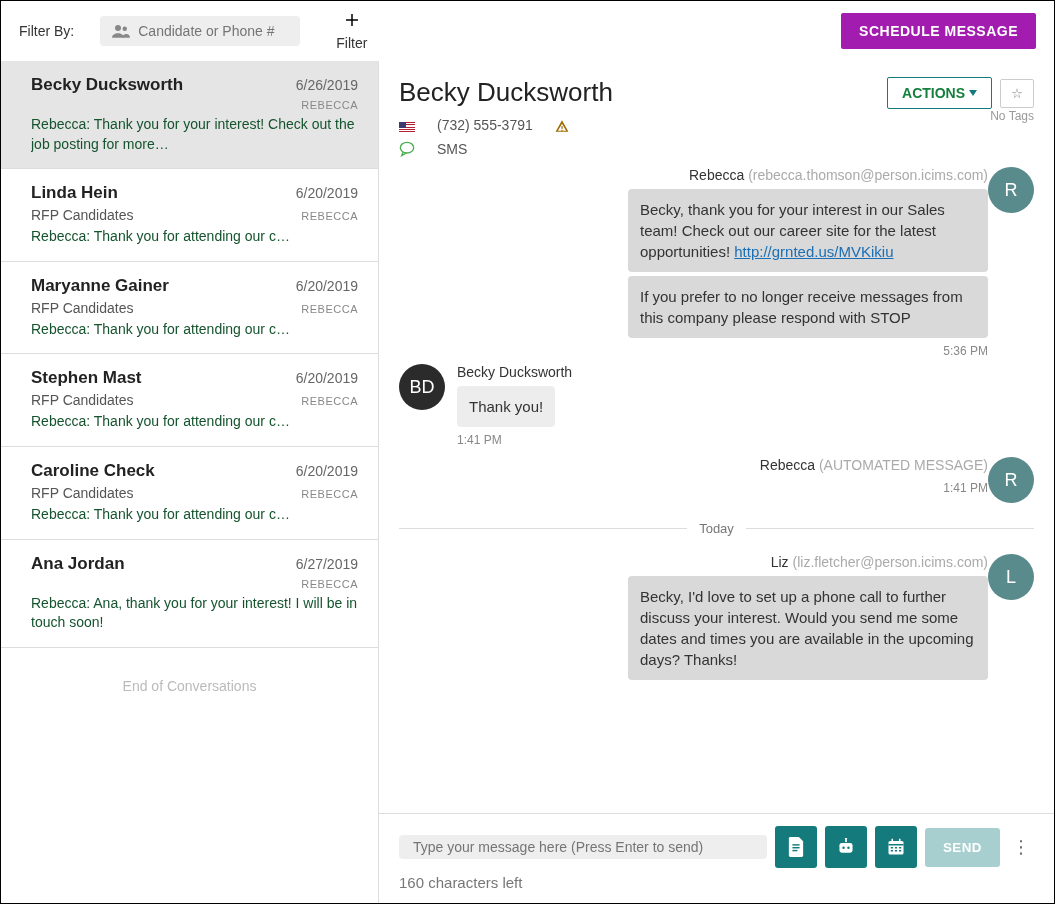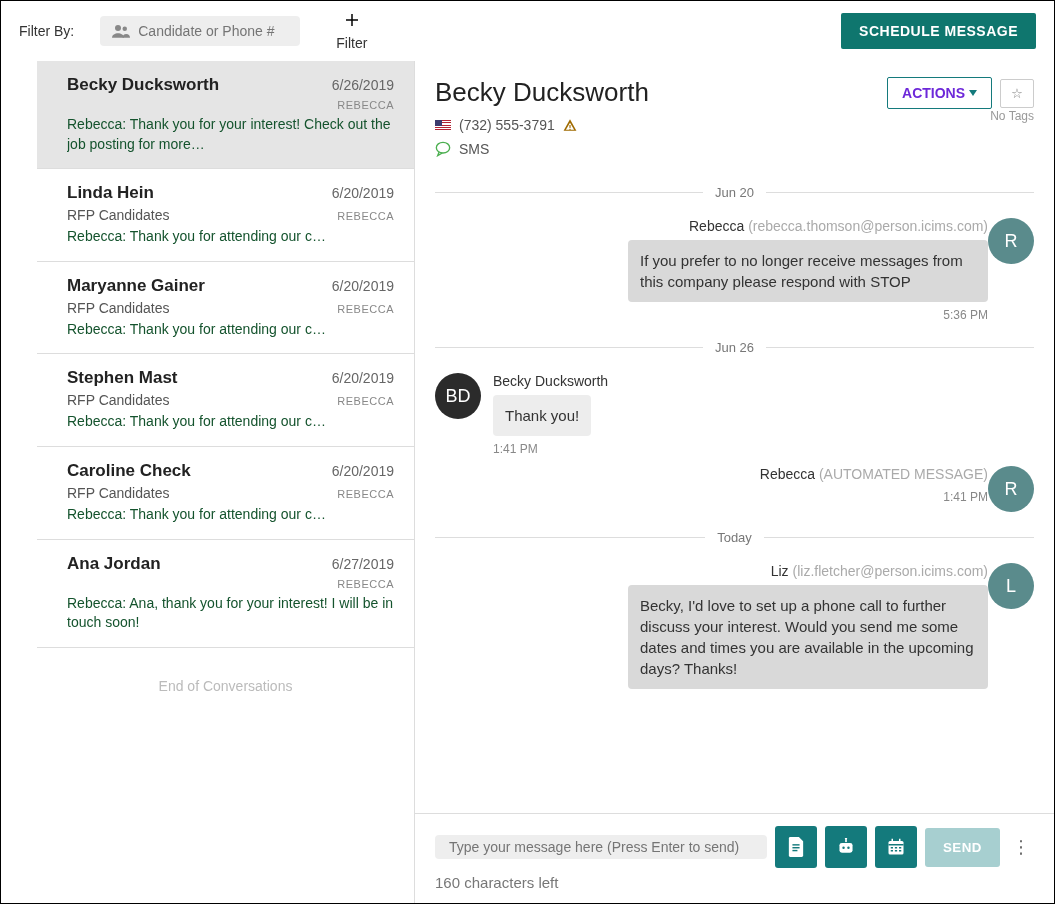--- a/index.html
+++ b/index.html
@@ -6,23 +6,23 @@
   body { font-family: -apple-system, BlinkMacSystemFont, "Segoe UI", Arial, sans-serif; color: #333; background: #fff; }
   .app { display: flex; flex-direction: column; width: 1055px; height: 904px; border: 1px solid #000; overflow: hidden; }
 
   
   .topbar { display: flex; align-items: center; padding: 10px 18px; gap: 16px; }
   .filter-label { font-size: 14px; color: #333; margin-right: 10px; }
   .search-box { background: #eee; border-radius: 4px; padding: 7px 12px; display: flex; align-items: center; gap: 8px; min-width: 200px; }
   .search-box input { border: none; background: transparent; outline: none; font-size: 14px; color: #a21caf; width: 150px; }
   .filter-btn { display: flex; align-items: center; gap: 6px; font-size: 14px; cursor: pointer; color: #333; margin-left: 20px; flex-direction: column; }
   .spacer { flex: 1; }
-  .schedule-btn { background: #0f766e; color: #fff; border: none; padding: 10px 18px; font-size: 14px; font-weight: 600; letter-spacing: 0.5px; border-radius: 2px; cursor: pointer; }
-
-  .main { display: flex; flex: 1; overflow: hidden; margin-left: 36px; }
+  .schedule-btn { background: #a21caf; color: #fff; border: none; padding: 10px 18px; font-size: 14px; font-weight: 600; letter-spacing: 0.5px; border-radius: 2px; cursor: pointer; }
+
+  .main { display: flex; flex: 1; overflow: hidden; }
 
   
   .sidebar { width: 378px; border-right: 1px solid #ddd; overflow-y: auto; }
   .conv { border-bottom: 1px solid #ddd; padding: 14px 20px 14px 30px; cursor: pointer; }
   .conv.selected { background: #e5e5e5; }
   .conv .row1 { display: flex; justify-content: space-between; align-items: baseline; }
   .conv .name { font-weight: 700; font-size: 17px; color: #222; }
   .conv .date { font-size: 14px; color: #666; }
   .conv .row2 { display: flex; justify-content: space-between; align-items: baseline; margin-top: 4px; }
   .conv .tag { font-size: 14px; color: #555; }
@@ -30,23 +30,23 @@
   .conv .preview { font-size: 14px; color: #14532d; margin-top: 4px; line-height: 1.4; overflow: hidden; text-overflow: ellipsis; display: -webkit-box; -webkit-line-clamp: 2; -webkit-box-orient: vertical; }
   .conv .preview.oneline { -webkit-line-clamp: 1; white-space: nowrap; display: block; }
   .end-conv { text-align: center; color: #bbb; font-size: 14px; padding: 30px 0; }
 
   
   .content { flex: 1; display: flex; flex-direction: column; overflow: hidden; }
   .header { padding: 16px 20px 10px 20px; }
   .header .titlebar { display: flex; justify-content: space-between; align-items: flex-start; }
   .header h1 { font-size: 26px; font-weight: 400; color: #222; }
   .header-actions { display: flex; align-items: center; gap: 8px; }
-  .actions-btn { border: 1px solid #147a7c; color: #6d28d9; background: #fff; padding: 7px 14px; font-size: 14px; font-weight: 600; border-radius: 2px; cursor: pointer; display: flex; align-items: center; gap: 4px; }
+  .actions-btn { border: 1px solid #147a7c; color: #15803d; background: #fff; padding: 7px 14px; font-size: 14px; font-weight: 600; border-radius: 2px; cursor: pointer; display: flex; align-items: center; gap: 4px; }
   .star-btn { border: 1px solid #ccc; background: #fff; padding: 6px 10px; border-radius: 2px; cursor: pointer; color: #888; }
-  .info-row { display: flex; align-items: center; gap: 8px; font-size: 14px; color: #555; margin-top: 8px; }
+  .info-row { display: flex; align-items: flex-end; gap: 22px; font-size: 14px; color: #555; margin-top: 8px; }
   .notags { text-align: left; font-size: 12px; color: #999; }
   .flag { width:16px; height:11px; background: linear-gradient(to bottom, #b22234 0 8%, #fff 8% 16%, #b22234 16% 24%, #fff 24% 32%, #b22234 32% 40%, #fff 40% 48%, #b22234 48% 56%, #fff 56% 64%, #b22234 64% 72%, #fff 72% 80%, #b22234 80% 88%, #fff 88% 100%); position:relative; display:inline-block; }
   .flag::before { content:''; position:absolute; left:0; top:0; width:7px; height:6px; background:#3c3b6e; }
   .warn { color: #a06b00; }
   .sms-icon { color: #4caf50; }
 
   
   .thread { flex: 1; overflow-y: auto; padding: 0 20px 10px 20px; }
   .date-sep { display: flex; align-items: center; text-align: center; margin: 18px 0; color: #777; font-size: 13px; }
   .date-sep::before, .date-sep::after { content:''; flex:1; border-top:1px solid #ddd; }
@@ -218,40 +218,37 @@
                   </svg>
               </span>
               <span>SMS</span>
             </div>
           </div>
           <div class="notags">No Tags</div>
         </div>
       </div>
 
       <div class="thread">
-        <div class="date-sep">
-            <span>Jun 20</span>
-          </div>
 
         <div class="msg-group right">
           <div class="group-right-wrap">
             <div class="msg-col align-right">
               <div class="sender">
                 <span>Rebecca</span> <span class="meta">(rebecca.thomson@person.icims.com)</span>
               </div>
+              <div class="bubble">
+                <span>Becky, thank you for your interest in our Sales team! Check out our career site for the latest opportunities! </span><a href="#">http://grnted.us/MVKikiu</a>
+              </div>
               <div class="bubble">If you prefer to no longer receive messages from this company please respond with STOP</div>
               <div class="timestamp">5:36 PM</div>
             </div>
             <div class="avatar">R</div>
           </div>
         </div>
 
-        <div class="date-sep">
-            <span>Jun 26</span>
-          </div>
 
         <div class="msg-group">
           <div class="avatar dark">BD</div>
           <div class="msg-col">
             <div class="sender">Becky Ducksworth</div>
             <div class="bubble incoming" style="align-self:flex-start;">Thank you!</div>
             <div class="timestamp">1:41 PM</div>
           </div>
         </div>
 

